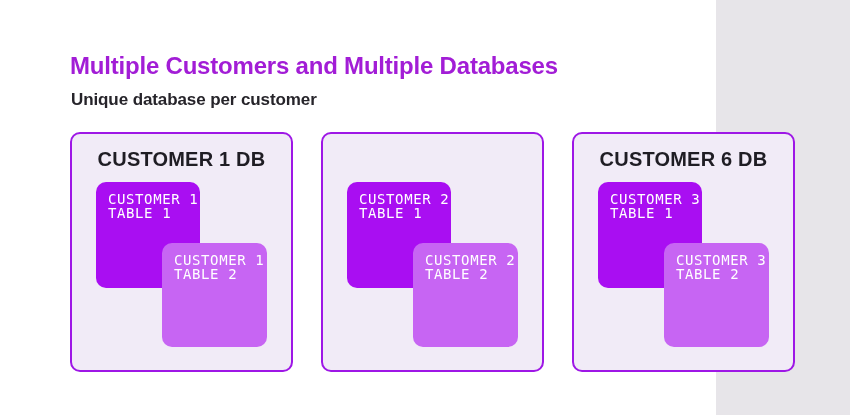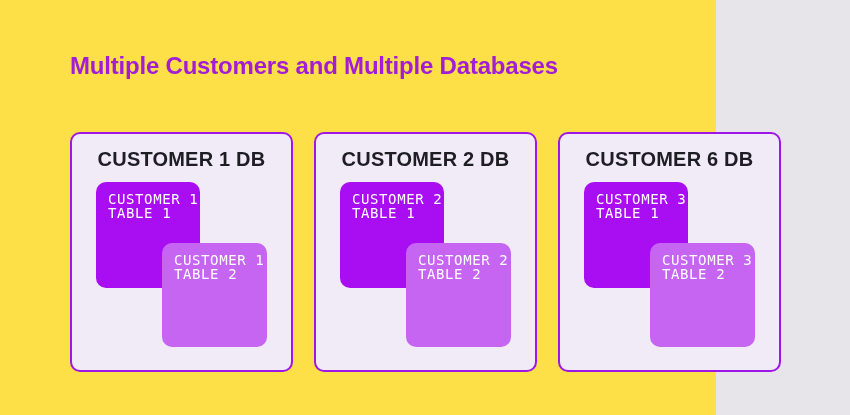--- a/index.html
+++ b/index.html
@@ -6,21 +6,21 @@
   html, body { width: 850px; height: 415px; }
   body {
     font-family: "Liberation Sans", sans-serif;
     background: #e7e5e9;
     overflow: hidden;
   }
   .stage {
     position: relative;
     width: 716px;
     height: 415px;
-    background: #fde047;
+    background: #ffffff;
   }
   .diagram-title {
     position: absolute;
     left: 70px;
     top: 52px;
     font-size: 24px;
     font-weight: 700;
     letter-spacing: -0.2px;
     color: #a21dd6;
   }
@@ -31,21 +31,21 @@
     font-size: 17px;
     font-weight: 700;
     letter-spacing: -0.1px;
     color: #26242a;
   }
   .cards-row {
     position: absolute;
     left: 70px;
     top: 132px;
     display: flex;
-    gap: 21px;
+    gap: 28px;
   }
   .db-card {
     position: relative;
     width: 223px;
     height: 240px;
     background: #f1ebf7;
     border: 2px solid #9e17e6;
     border-radius: 10px;
   }
   .db-card-title {
@@ -83,37 +83,37 @@
     z-index: 2;
   }
 </style>
 </head>
 <body>
 
 <div class="stage">
 
   <div class="diagram-title">Multiple Customers and Multiple Databases</div>
 
+  <div class="diagram-subtitle">Unique database per customer</div>
 
   <div class="cards-row">
 
     <div class="db-card">
       <div class="db-card-title">CUSTOMER 1 DB</div>
       <div class="table-block table-1">
         <div>CUSTOMER 1</div>
         <div>TABLE 1</div>
       </div>
       <div class="table-block table-2">
         <div>CUSTOMER 1</div>
         <div>TABLE 2</div>
       </div>
     </div>
 
     <div class="db-card">
-      <div class="db-card-title">CUSTOMER 2 DB</div>
       <div class="table-block table-1">
         <div>CUSTOMER 2</div>
         <div>TABLE 1</div>
       </div>
       <div class="table-block table-2">
         <div>CUSTOMER 2</div>
         <div>TABLE 2</div>
       </div>
     </div>
 

